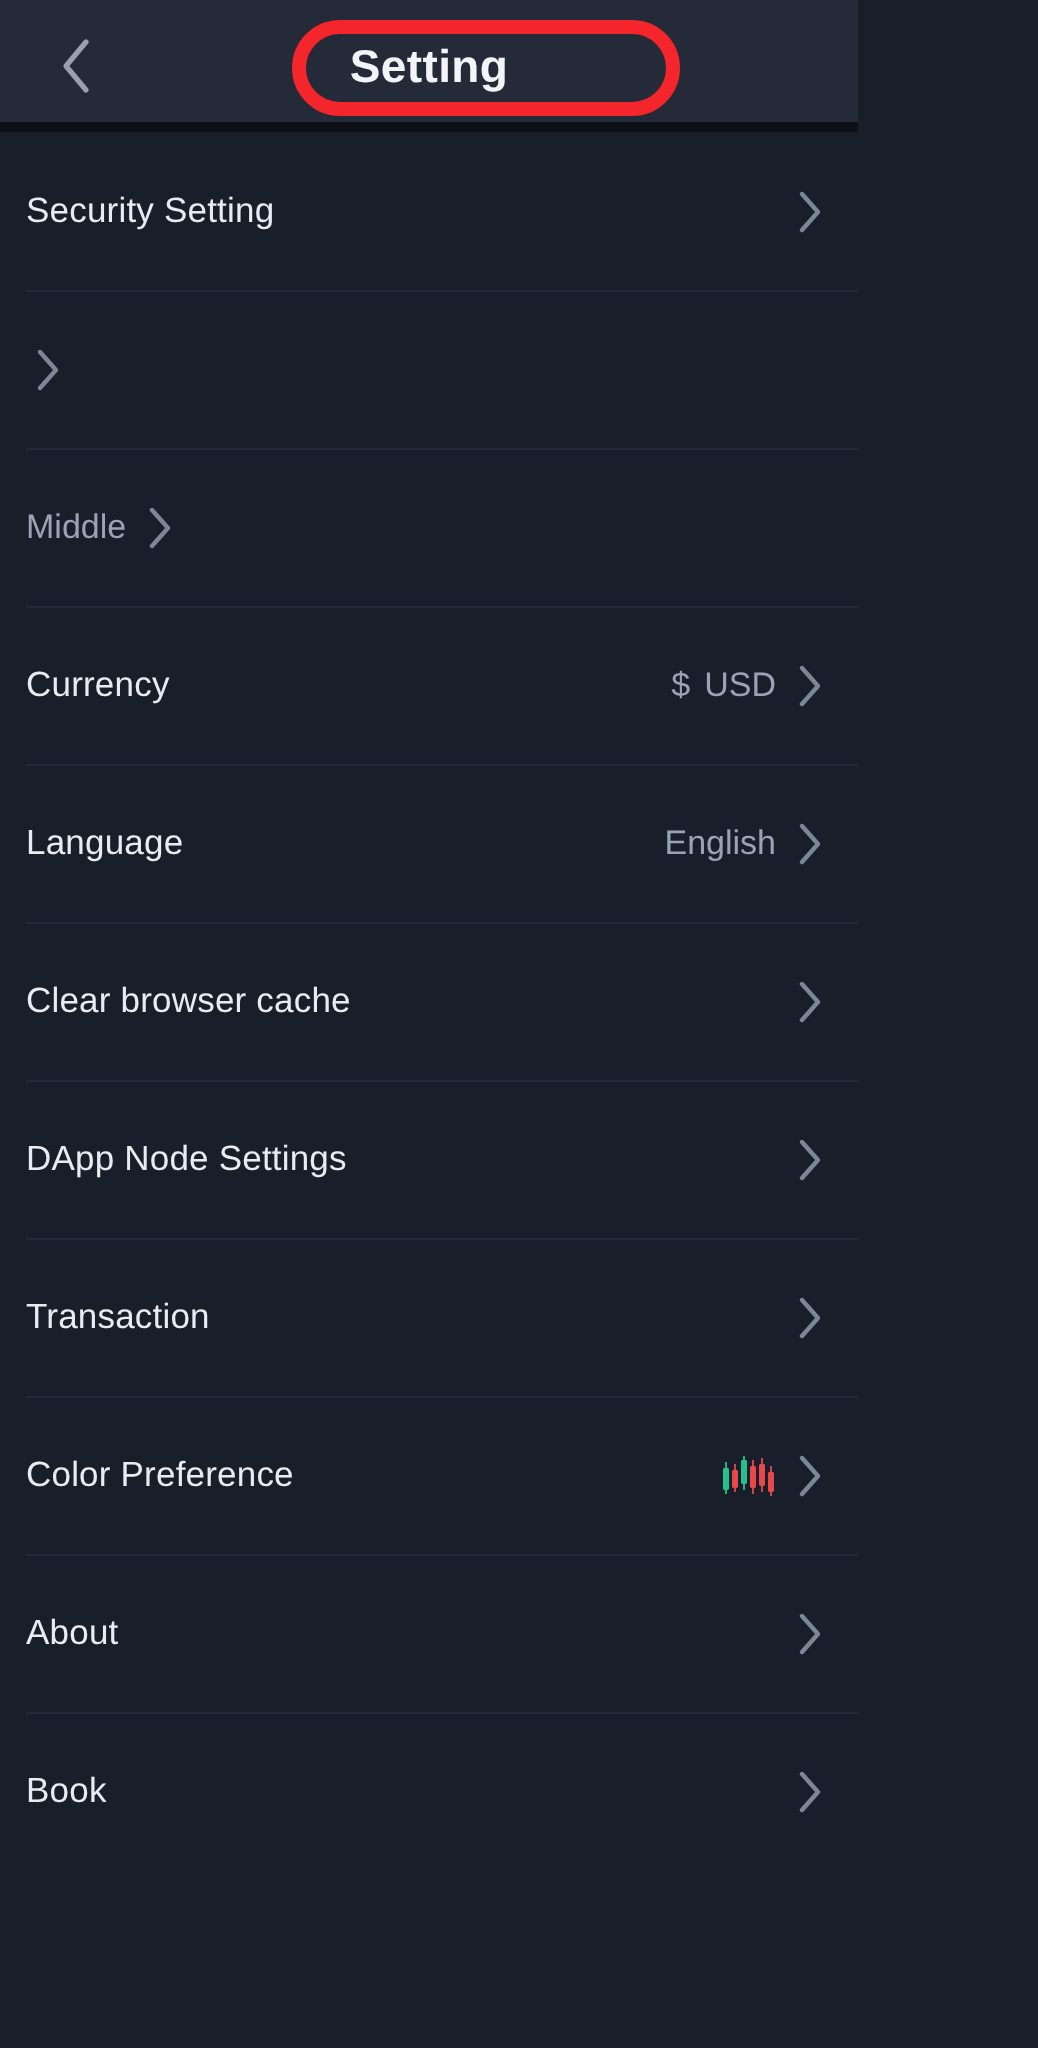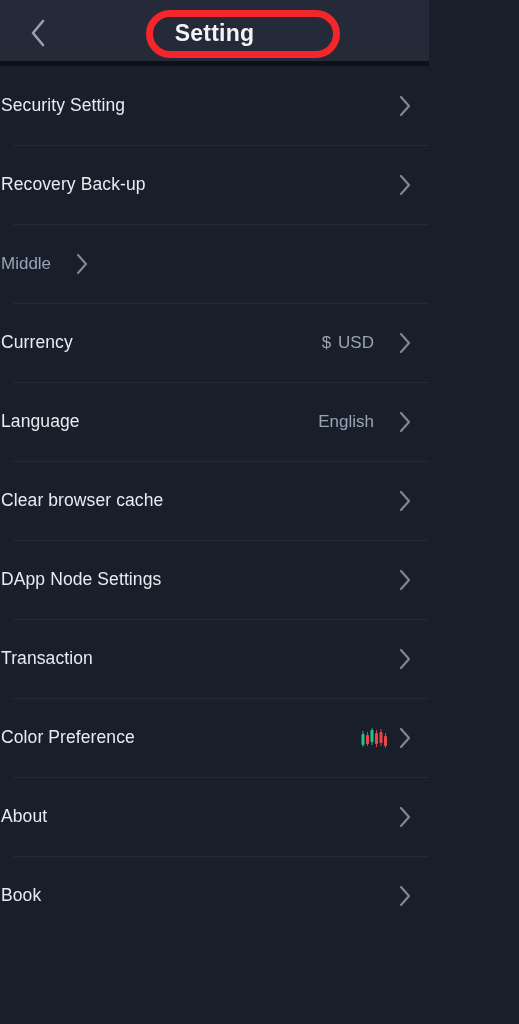--- a/index.html
+++ b/index.html
@@ -55,21 +55,21 @@
     pointer-events:none;
   }
 
   
   .list { position:relative; }
   .row {
     position:relative;
     height:79px;
     display:flex;
     align-items:center;
-    padding:0 13px 0 1px;
+    padding:0 13px 0 13px;
     cursor:pointer;
   }
   .row + .row::before {
     content:"";
     position:absolute;
     left:13px; right:0; top:0;
     height:1px;
     background:#232936;
   }
   .row-label {
@@ -81,21 +81,21 @@
   }
   .row-right {
     display:flex;
     align-items:center;
     gap:0px;
     flex:0 0 auto;
   }
   .row-value {
     font-size:17px;
     color:#9aa3b3;
-    margin-right:20px;
+    margin-right:6px;
     white-space:nowrap;
   }
   .row-value .cur-sym { margin-right:7px; }
   .chev {
     width:22px; height:26px;
     display:flex; align-items:center; justify-content:center;
     flex:0 0 auto;
   }
   .chev svg { display:block; }
 
@@ -128,21 +128,20 @@
         <div class="row-label">Security Setting</div>
         <div class="row-right">
           <span class="chev">
             <svg width="14" height="24" viewBox="0 0 14 24" fill="none">
               <path d="M3 3 L11 12 L3 21" stroke="#7d8696" stroke-width="2.2" stroke-linecap="round" stroke-linejoin="round"></path>
             </svg>
           </span>
         </div>
       </div>
       <div class="row">
-        <div class="row-label">Recovery Back-up</div>
         <div class="row-right">
           <span class="chev">
             <svg width="14" height="24" viewBox="0 0 14 24" fill="none">
               <path d="M3 3 L11 12 L3 21" stroke="#7d8696" stroke-width="2.2" stroke-linecap="round" stroke-linejoin="round"></path>
             </svg>
           </span>
         </div>
       </div>
       <div class="row">
         <div class="row-right">

